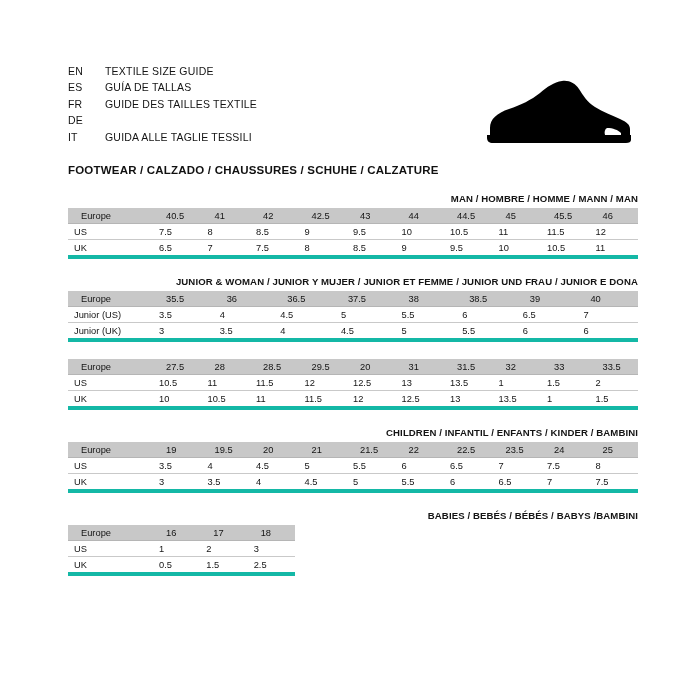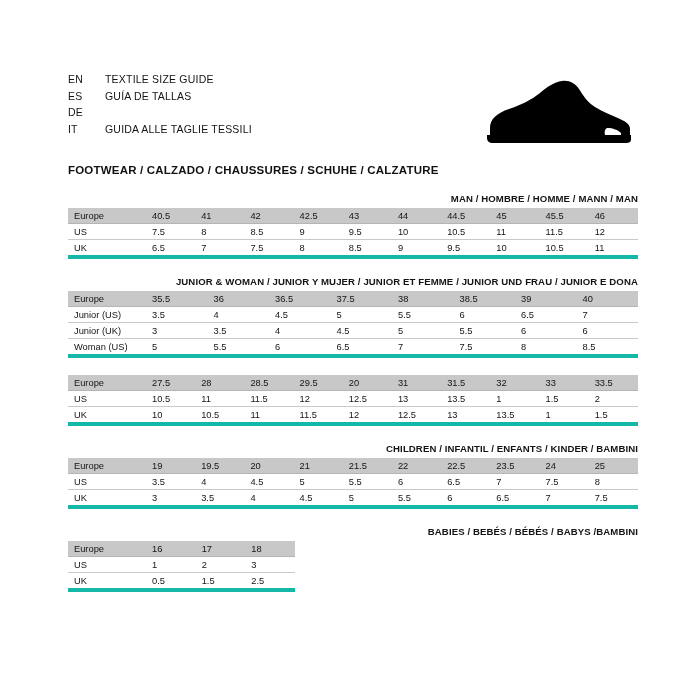--- a/index.html
+++ b/index.html
@@ -87,20 +87,21 @@
     padding: 2.5px 0 2.5px 6px;
     border-bottom: 1px solid #c9c9c9;
     color: #141414;
     font-weight: normal;
     white-space: nowrap;
   }
   thead th {
     background: #c8c8c8;
     border-bottom: 1px solid #b5b5b5;
     font-weight: normal;
+    padding-left: 13px;
   }
   tbody tr:last-child td {
     border-bottom: 4px solid #14b8a6;
   }
   .col-label {
     width: 72px;
   }
 </style>
 </head>
 <body>
@@ -109,20 +110,24 @@
 
   <div class="header">
     <div class="lang-list">
       <div class="lang-row">
         <span class="lang-code">EN</span>
         <span class="lang-title">TEXTILE SIZE GUIDE</span>
       </div>
       <div class="lang-row">
         <span class="lang-code">ES</span>
         <span class="lang-title">GUÍA DE TALLAS</span>
+      </div>
+      <div class="lang-row">
+        <span class="lang-code">FR</span>
+        <span class="lang-title">GUIDE DES TAILLES TEXTILE</span>
       </div>
       <div class="lang-row">
         <span class="lang-code">DE</span>
       </div>
       <div class="lang-row">
         <span class="lang-code">IT</span>
         <span class="lang-title">GUIDA ALLE TAGLIE TESSILI</span>
       </div>
     </div>
 
@@ -216,31 +221,20 @@
           <td class="col-label">Junior (UK)</td>
           <td>3</td>
           <td>3.5</td>
           <td>4</td>
           <td>4.5</td>
           <td>5</td>
           <td>5.5</td>
           <td>6</td>
           <td>6</td>
         </tr>
-        <tr>
-          <td class="col-label">Woman (US)</td>
-          <td>5</td>
-          <td>5.5</td>
-          <td>6</td>
-          <td>6.5</td>
-          <td>7</td>
-          <td>7.5</td>
-          <td>8</td>
-          <td>8.5</td>
-        </tr>
       </tbody>
     </table>
   </div>
 
   <div class="block">
     <table>
       <thead>
         <tr>
           <th class="col-label">Europe</th>
           <th>27.5</th>

